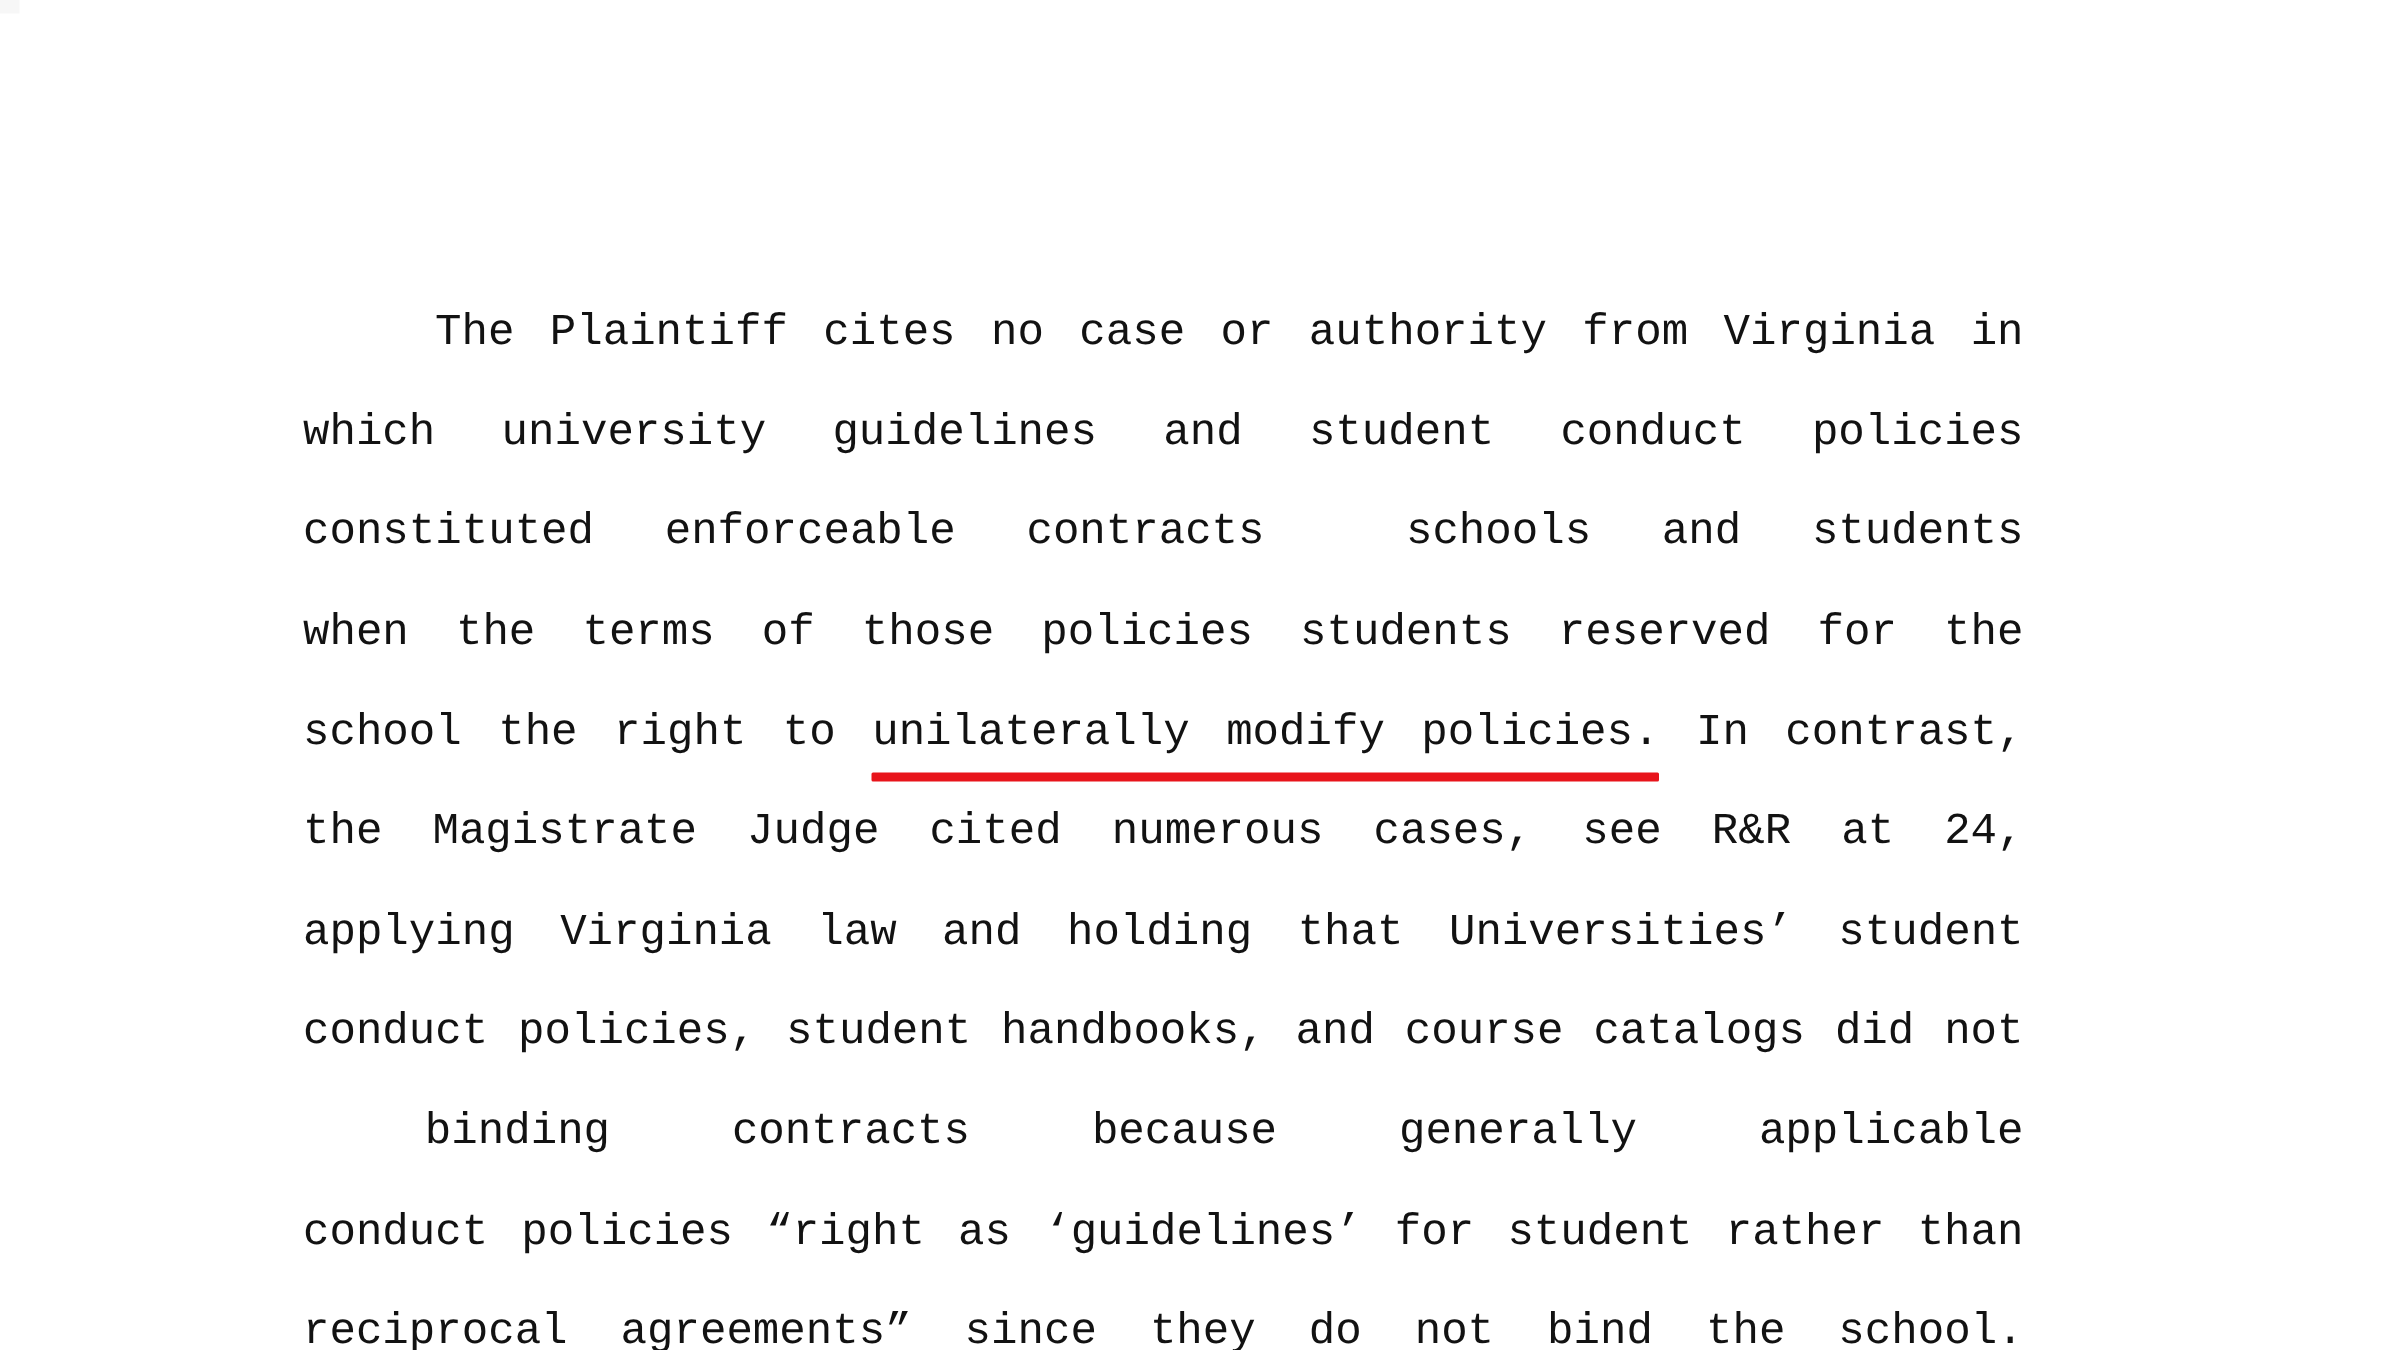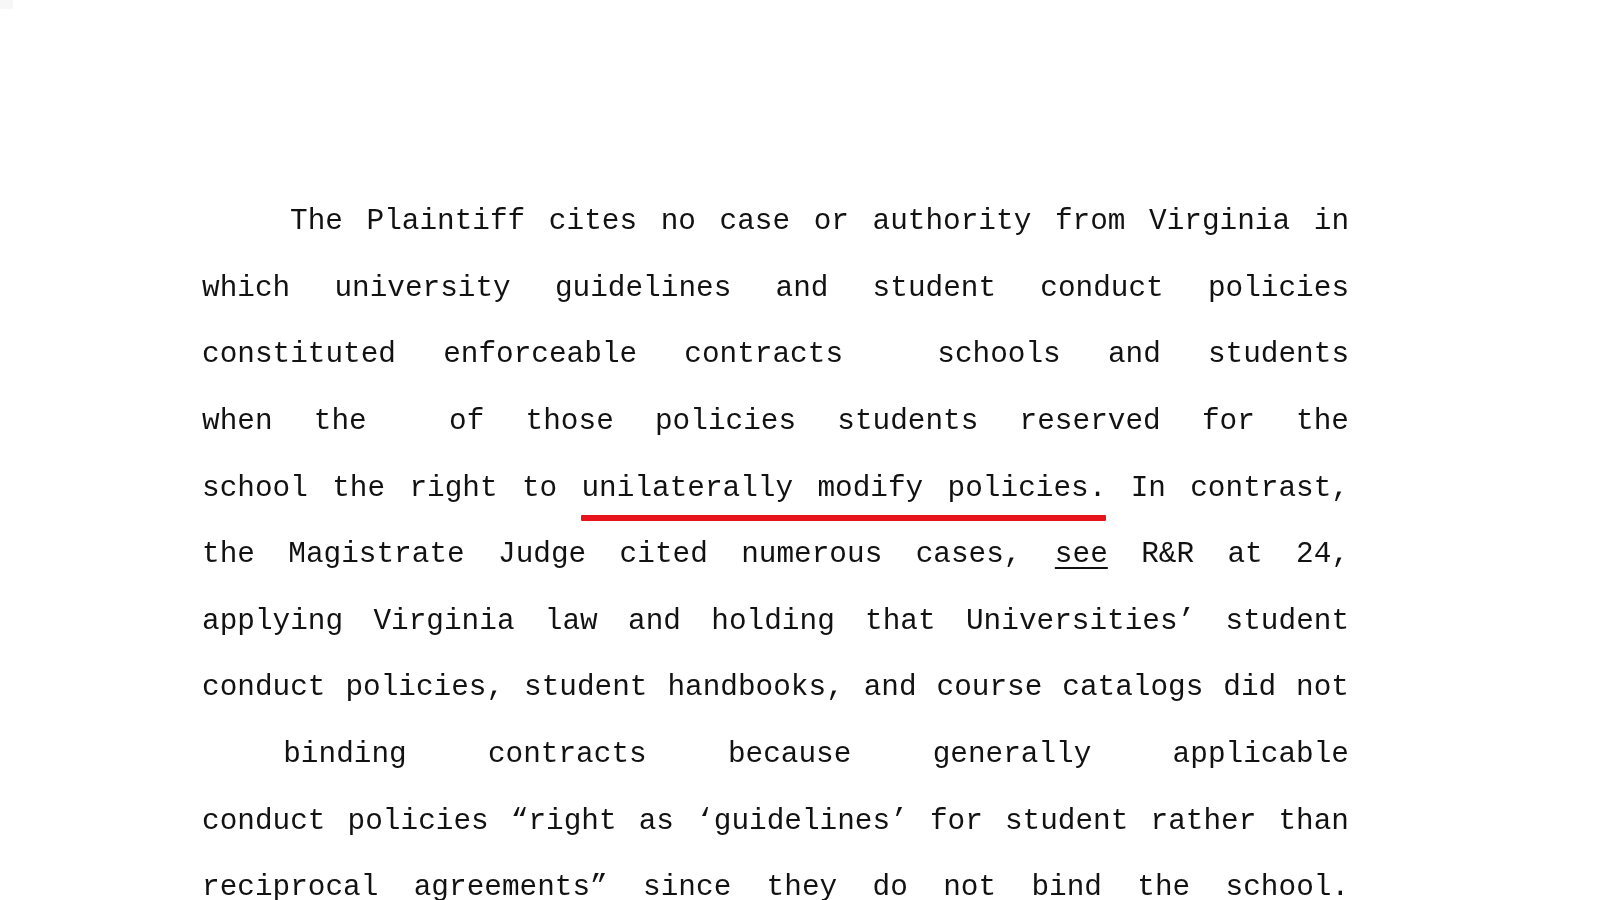--- a/index.html
+++ b/index.html
@@ -76,21 +76,20 @@
     min-width: 10.6px;
   }
 
   .indent {
     display: inline-block;
     width: 88px;
     flex: 0 0 88px;
   }
 
   .ul-black {
-    text-decoration: underline;
     text-decoration-thickness: 2px;
     text-underline-offset: 5px;
     text-decoration-color: #121212;
   }
 
   #red-underline {
     position: absolute;
     left: 384px;
     top: 318px;
     width: 504px;
@@ -145,21 +144,21 @@
         <span class="w">schools</span><span class="spacer"></span>
         <span class="w">and</span><span class="spacer"></span>
         <span class="w">students</span>
       </div>
     </div>
 
     <div class="doc-line">
       <div class="line-inner">
         <span class="w">when</span><span class="spacer"></span>
         <span class="w">the</span><span class="spacer"></span>
-        <span class="spacer"></span>
+        <span class="w">terms</span><span class="spacer"></span>
         <span class="w">of</span><span class="spacer"></span>
         <span class="w">those</span><span class="spacer"></span>
         <span class="w">policies</span><span class="spacer"></span>
         <span class="w">students</span><span class="spacer"></span>
         <span class="w">reserved</span><span class="spacer"></span>
         <span class="w">for</span><span class="spacer"></span>
         <span class="w">the</span>
       </div>
     </div>
 

